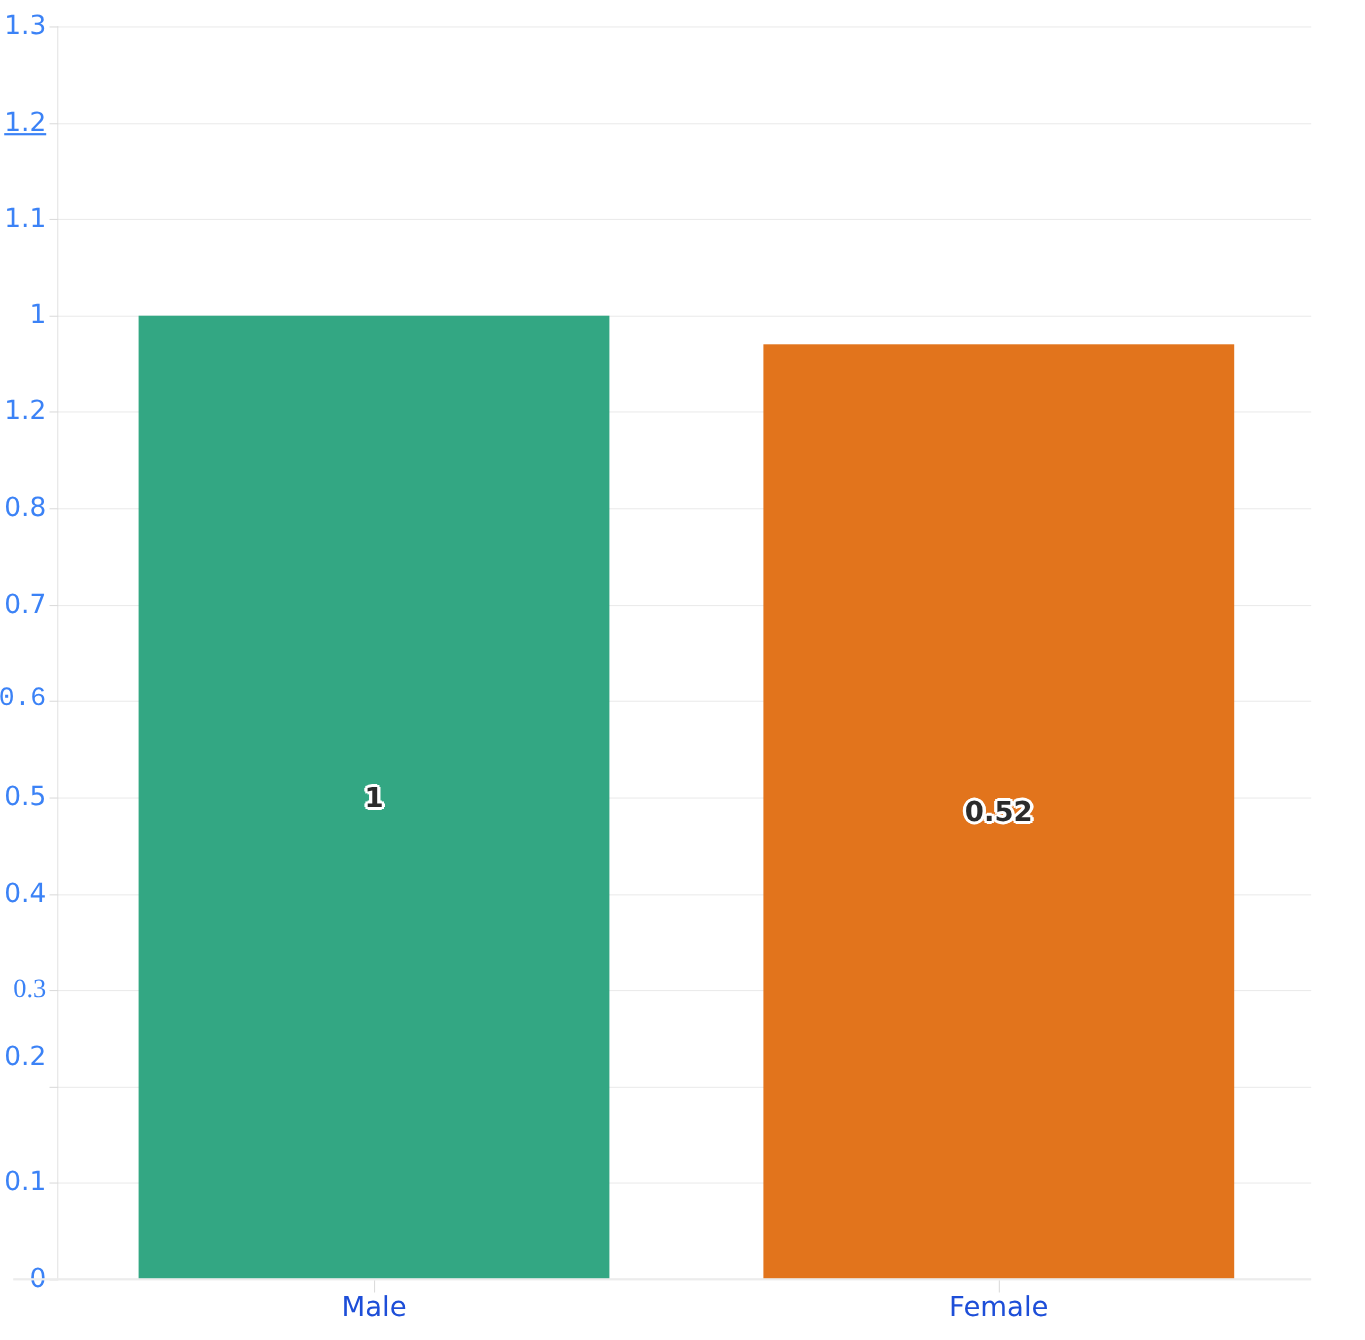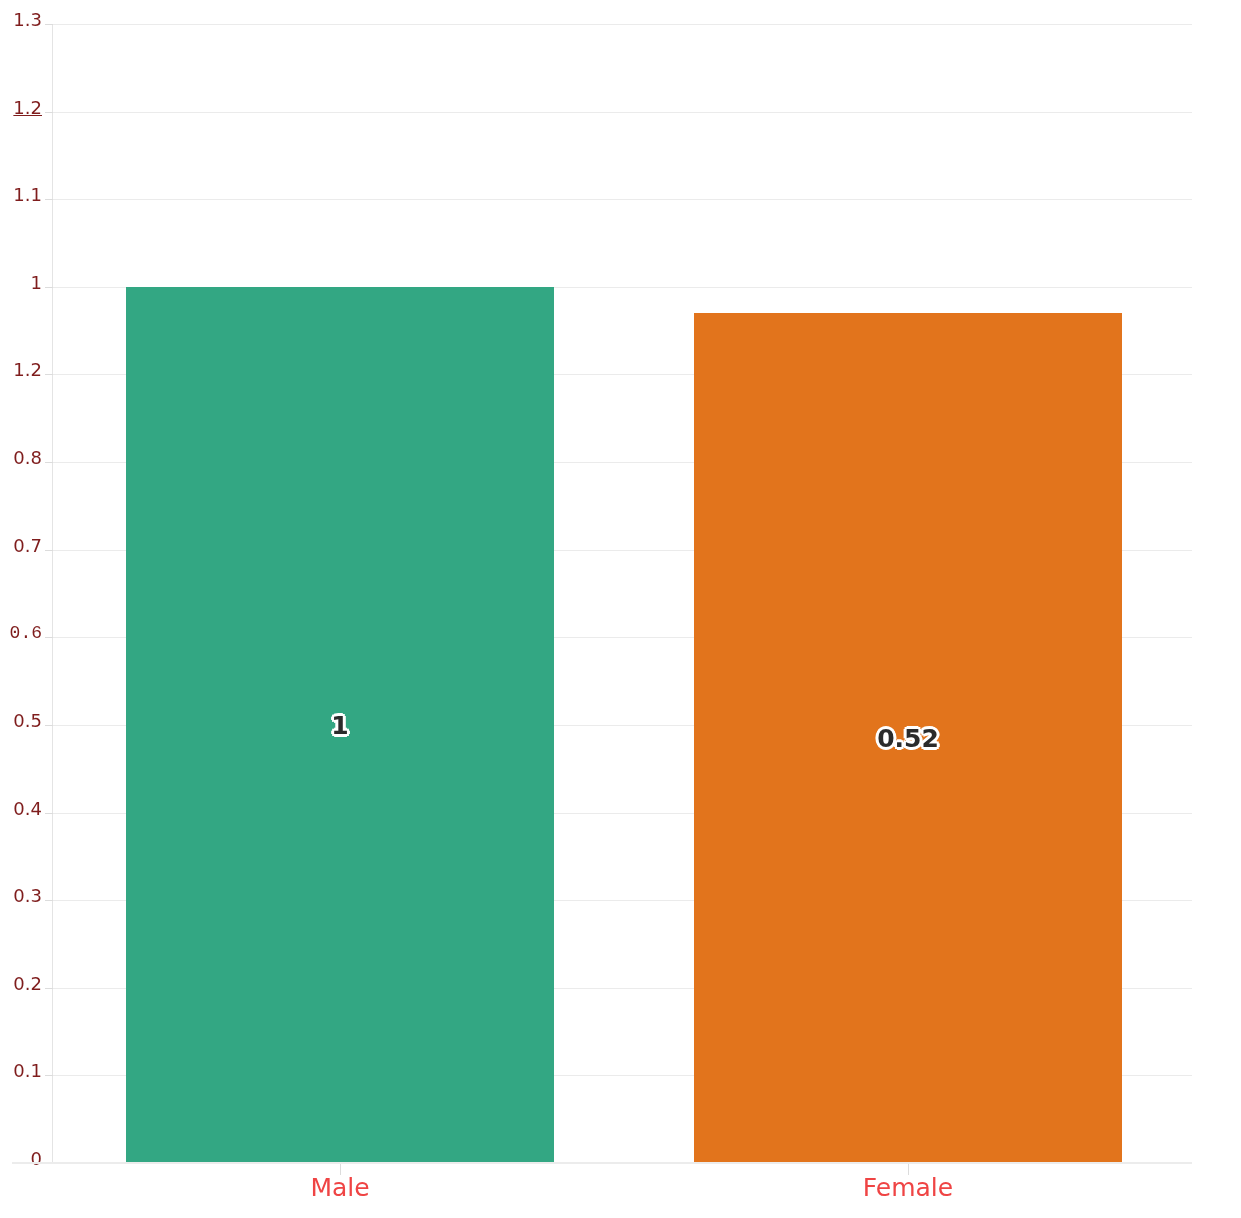--- a/index.html
+++ b/index.html
@@ -44,22 +44,22 @@
     top: 1162px;
     width: 1180px;
     height: 2px;
     background: #ececec;
   }
 
   .ytick-label {
     position: absolute;
     right: 1199px; 
     text-align: left;
-    font-size: 18px;
-    color: #7f1d1d;
+    font-size: 24px;
+    color: #3b82f6;
     line-height: 1;
     white-space: nowrap;
     font-family: "DejaVu Sans", "Liberation Sans", sans-serif;
   }
 
   .ytick-mark {
     position: absolute;
     left: 45px;
     width: 8px;
     height: 1px;
@@ -92,21 +92,21 @@
     top: 1164px;
     width: 1px;
     height: 11px;
     background: #dcdcdc;
   }
 
   .xtick-label {
     position: absolute;
     top: 1173px;
     font-size: 25px;
-    color: #ef4444;
+    color: #1d4ed8;
     white-space: nowrap;
     transform: translateX(-50%);
     line-height: 1.2;
   }
 </style>
 </head>
 <body>
 
 <div id="chart-root">
 
@@ -126,23 +126,23 @@
       <div class="gridline" style="left: 52px; top: 199px; width: 1140px;"></div>
       <div class="gridline" style="left: 52px; top: 112px; width: 1140px;"></div>
       <div class="gridline" style="left: 52px; top: 24px; width: 1140px;"></div>
     </div>
   <div id="ytick-layer">
       <div class="ytick-mark" style="top: 1163px;"></div>
       <div class="ytick-label" style="top: 1150px;">0</div>
       <div class="ytick-mark" style="top: 1075px;"></div>
       <div class="ytick-label" style="top: 1062px;">0.1</div>
       <div class="ytick-mark" style="top: 988px;"></div>
-      <div class="ytick-label" style="top: 975px;">0.2</div>
+      <div class="ytick-label" style="top: 948px;">0.2</div>
       <div class="ytick-mark" style="top: 900px;"></div>
-      <div class="ytick-label" style="top: 887px;">0.3</div>
+      <div class="ytick-label" style="top: 887px; font-family: Liberation Serif, serif;">0.3</div>
       <div class="ytick-mark" style="top: 813px;"></div>
       <div class="ytick-label" style="top: 800px;">0.4</div>
       <div class="ytick-mark" style="top: 725px;"></div>
       <div class="ytick-label" style="top: 712px;">0.5</div>
       <div class="ytick-mark" style="top: 637px;"></div>
       <div class="ytick-label" style="top: 624px; font-family: Liberation Mono, monospace;">0.6</div>
       <div class="ytick-mark" style="top: 550px;"></div>
       <div class="ytick-label" style="top: 537px;">0.7</div>
       <div class="ytick-mark" style="top: 462px;"></div>
       <div class="ytick-label" style="top: 449px;">0.8</div>

